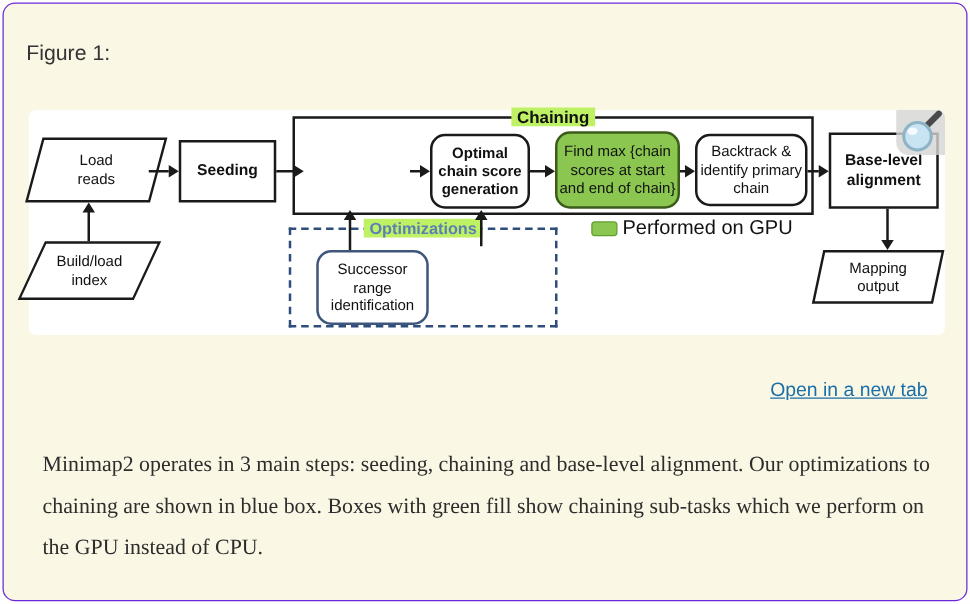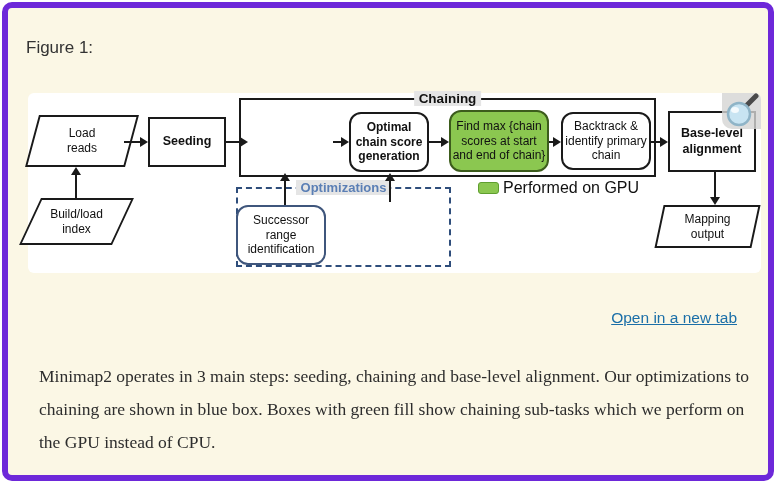--- a/index.html
+++ b/index.html
@@ -2,21 +2,21 @@
 <html><head>
 <meta charset="utf-8">
 <style>
   html,body{margin:0;padding:0;}
   body{
     width:776px;height:483px;position:relative;background:#ffffff;
     font-family:"Liberation Sans", sans-serif;overflow:hidden;
   }
   .page{
     position:absolute;inset:2px;background:#fbf7e5;
-    border:6px solid #6d28d9;border-radius:10px;
+    border:1px solid #6d28d9;border-radius:10px;
   }
   .figure-title{
     position:absolute;left:18px;top:30px;font-size:17px;color:#333;
   }
   .figure-image{
     position:absolute;left:20px;top:85px;width:733px;height:180px;
     background:#ffffff;border-radius:6px;
   }
   
   .node{
@@ -31,21 +31,21 @@
   .para .skew{
     position:absolute;inset:0;background:#fff;border:2px solid #1a1a1a;
     box-sizing:border-box;
   }
   .para .lbl{position:relative;z-index:1;}
   .container-box{
     position:absolute;box-sizing:border-box;border:2px solid #1a1a1a;background:transparent;
   }
   .container-label{
     position:absolute;top:-9px;left:50%;transform:translateX(-50%);
-    background:#e5e5e5;padding:0 5px;font-weight:bold;font-size:13.5px;color:#111;white-space:nowrap;
+    background:#bef264;padding:0 5px;font-weight:bold;font-size:13.5px;color:#111;white-space:nowrap;
   }
   .opt-box{border:2px dashed #2e4d7b;}
   .opt-label{font-weight:bold;color:#5b7fb5;font-size:13px;}
   .aline{position:absolute;background:#1a1a1a;z-index:5;}
   .ah{position:absolute;width:0;height:0;border-style:solid;z-index:5;}
   .ah.right{border-width:5px 0 5px 8px;border-color:transparent transparent transparent #1a1a1a;}
   .ah.up{border-width:0 5px 8px 5px;border-color:transparent transparent #1a1a1a transparent;}
   .ah.down{border-width:8px 5px 0 5px;border-color:#1a1a1a transparent transparent transparent;}
   .legend{
     position:absolute;left:450px;top:86px;display:flex;align-items:center;gap:4px;
@@ -116,21 +116,21 @@
 
     <div class="legend">
       <span class="legend-swatch"></span>
       <span>Performed on GPU</span>
     </div>
 
     <div class="container-box opt-box" style="left:208px;top:94px;width:215px;height:80px;">
       <span class="container-label opt-label">Optimizations</span>
     </div>
 
-    <div class="node rounded" style="left:208px;top:112px;width:90px;height:60px;border-color:#3f567c;">
+    <div class="node rounded" style="left:230px;top:112px;width:90px;height:60px;border-color:#3f567c;">
       <span>Successor range identification</span>
     </div>
 
 
     <div class="node para" style="left:631px;top:112px;width:97px;height:43px;">
       <div class="skew" style="transform:skewX(-12deg);"></div>
       <span class="lbl" style="width:62px;">Mapping output</span>
     </div>
 
     <div class="aline" style="left:47px;top:81px;width:2px;height:24px;"></div>

